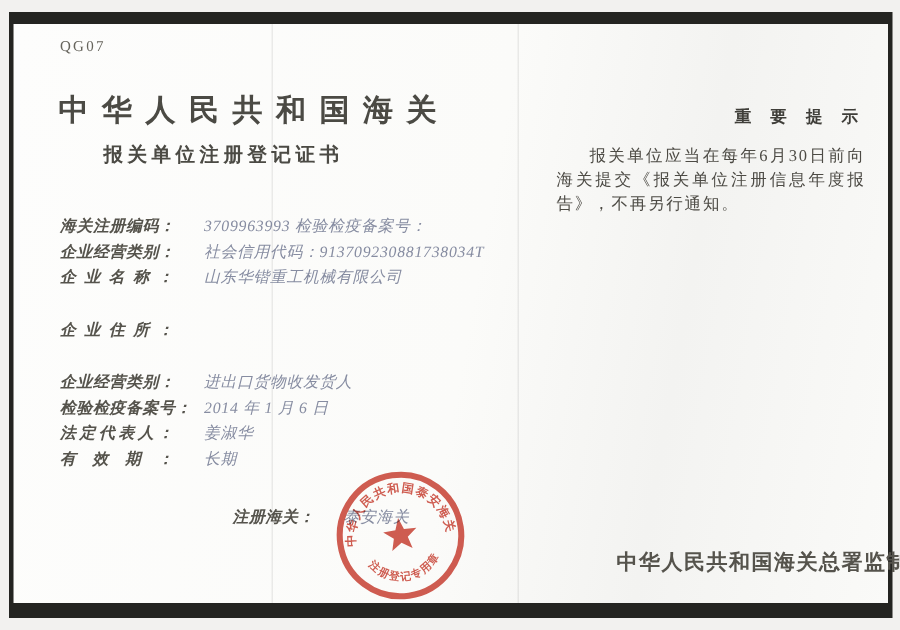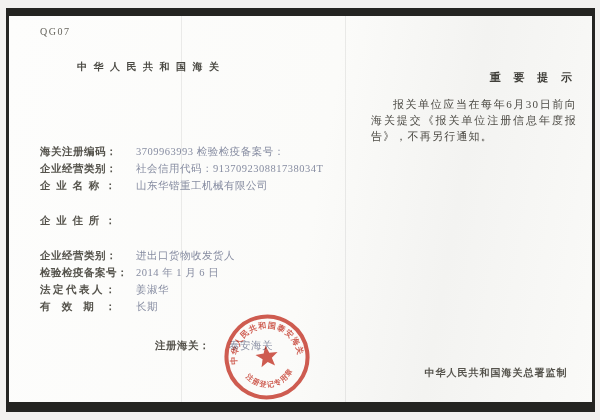--- a/index.html
+++ b/index.html
@@ -15,45 +15,45 @@
     box-sizing:border-box;
   }
   .crease{position:absolute;top:0;bottom:0;width:1px;background:rgba(110,110,105,0.12);}
   .crease.c1{left:172px;}
   .crease.c2{left:336px;}
   .form-code{
     position:absolute;left:31px;top:10px;
     font-size:10px;letter-spacing:1.5px;color:#66645c;font-weight:normal;
   }
   .cert-title{position:absolute;left:30px;top:44px;width:220px;text-align:center;color:#4b4a44;}
-  .cert-title .l1{font-size:10px;font-weight:bold;letter-spacing:2px;white-space:nowrap;}
+  .cert-title .l1{font-size:20px;font-weight:bold;letter-spacing:2px;white-space:nowrap;}
   .cert-title .l2{font-size:13px;font-weight:bold;letter-spacing:3px;margin-top:7px;white-space:nowrap;}
   .fields{position:absolute;left:31px;top:130px;width:280px;}
-  .frow{display:flex;margin-bottom:5px;line-height:12px;}
+  .frow{display:flex;margin-bottom:5px;line-height:12px;font-style:italic;}
   .frow.gap{margin-top:23px;}
   .flabel{
     width:76px;flex:0 0 76px;
     font-size:10.5px;font-weight:600;color:#55534c;letter-spacing:0.5px;
     text-align:justify;text-align-last:justify;white-space:nowrap;
   }
   .fvalue{
     margin-left:20px;font-size:10.5px;color:#868ca1;letter-spacing:0.5px;white-space:nowrap;
   }
   .bottom-fields{position:absolute;left:146px;top:324px;}
   .bottom-fields .frow{margin-bottom:11px;}
   .bottom-fields .flabel{width:54px;flex:0 0 54px;}
   .notice{position:absolute;left:334px;top:54px;width:234px;color:#474540;}
   .notice-title{text-align:right;font-size:11px;font-weight:bold;letter-spacing:5px;color:#3f3e39;white-space:nowrap;}
   .notice-body{
     margin-top:11px;font-size:11px;line-height:16px;letter-spacing:1.2px;
     text-align:justify;text-indent:2em;color:#4d4b45;margin-left:28px;
   }
   .imprint{
     position:absolute;left:402px;top:350px;width:170px;text-align:center;
-    font-size:10px;font-weight:600;letter-spacing:1px;color:#55534c;white-space:nowrap;
+    font-size:14px;font-weight:600;letter-spacing:1px;color:#55534c;white-space:nowrap;
   }
   .seal{
     position:absolute;left:213px;top:296px;width:90px;height:90px;
     transform:rotate(-8deg);opacity:0.82;mix-blend-mode:multiply;
   }
   .seal svg{width:100%;height:100%;}
   .seal .ring{fill:none;stroke:#c8392b;stroke-width:4.5;}
   .seal .star{fill:#c8392b;}
   .seal text{fill:#c8392b;font-family:"Liberation Serif","DejaVu Serif",serif;font-weight:bold;}
   .seal .arc-top{font-size:9px;letter-spacing:1px;}
@@ -63,20 +63,21 @@
 <body>
 
 <div class="paper">
   <div class="crease c1"></div>
   <div class="crease c2"></div>
 
   <div class="form-code">QG07</div>
 
   <div class="cert-title">
     <div class="l1">中 华 人 民 共 和 国 海 关</div>
+    <div class="l2">报关单位注册登记证书</div>
   </div>
 
   <div class="fields">
     <div class="frow">
       <span class="flabel">海关注册编码：</span>
       <span class="fvalue">3709963993  检验检疫备案号：</span>
     </div>
     <div class="frow">
       <span class="flabel">企业经营类别：</span>
       <span class="fvalue">社会信用代码：913709230881738034T</span>

